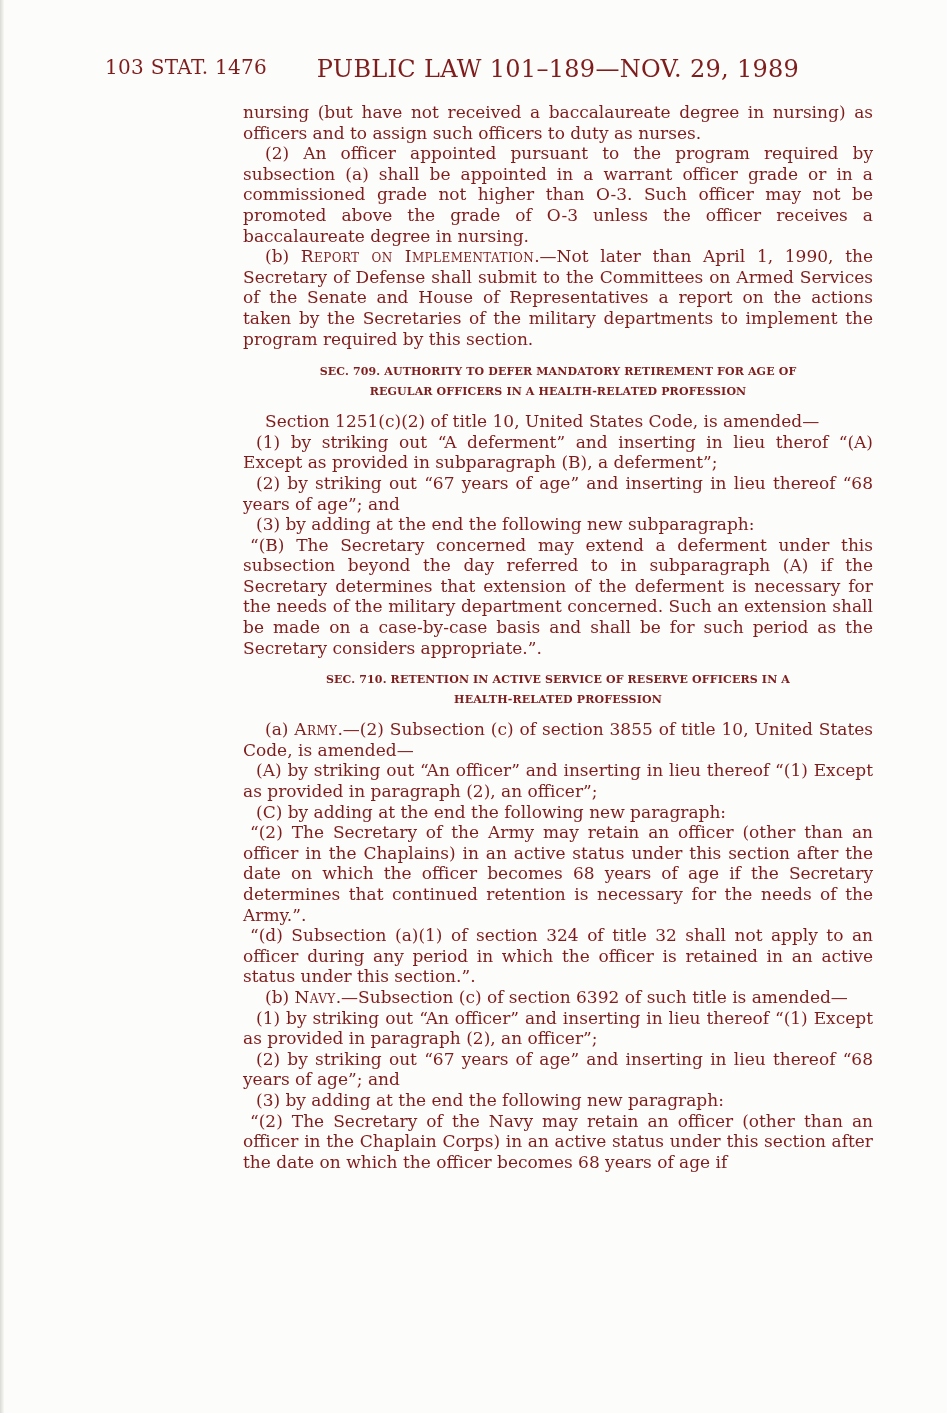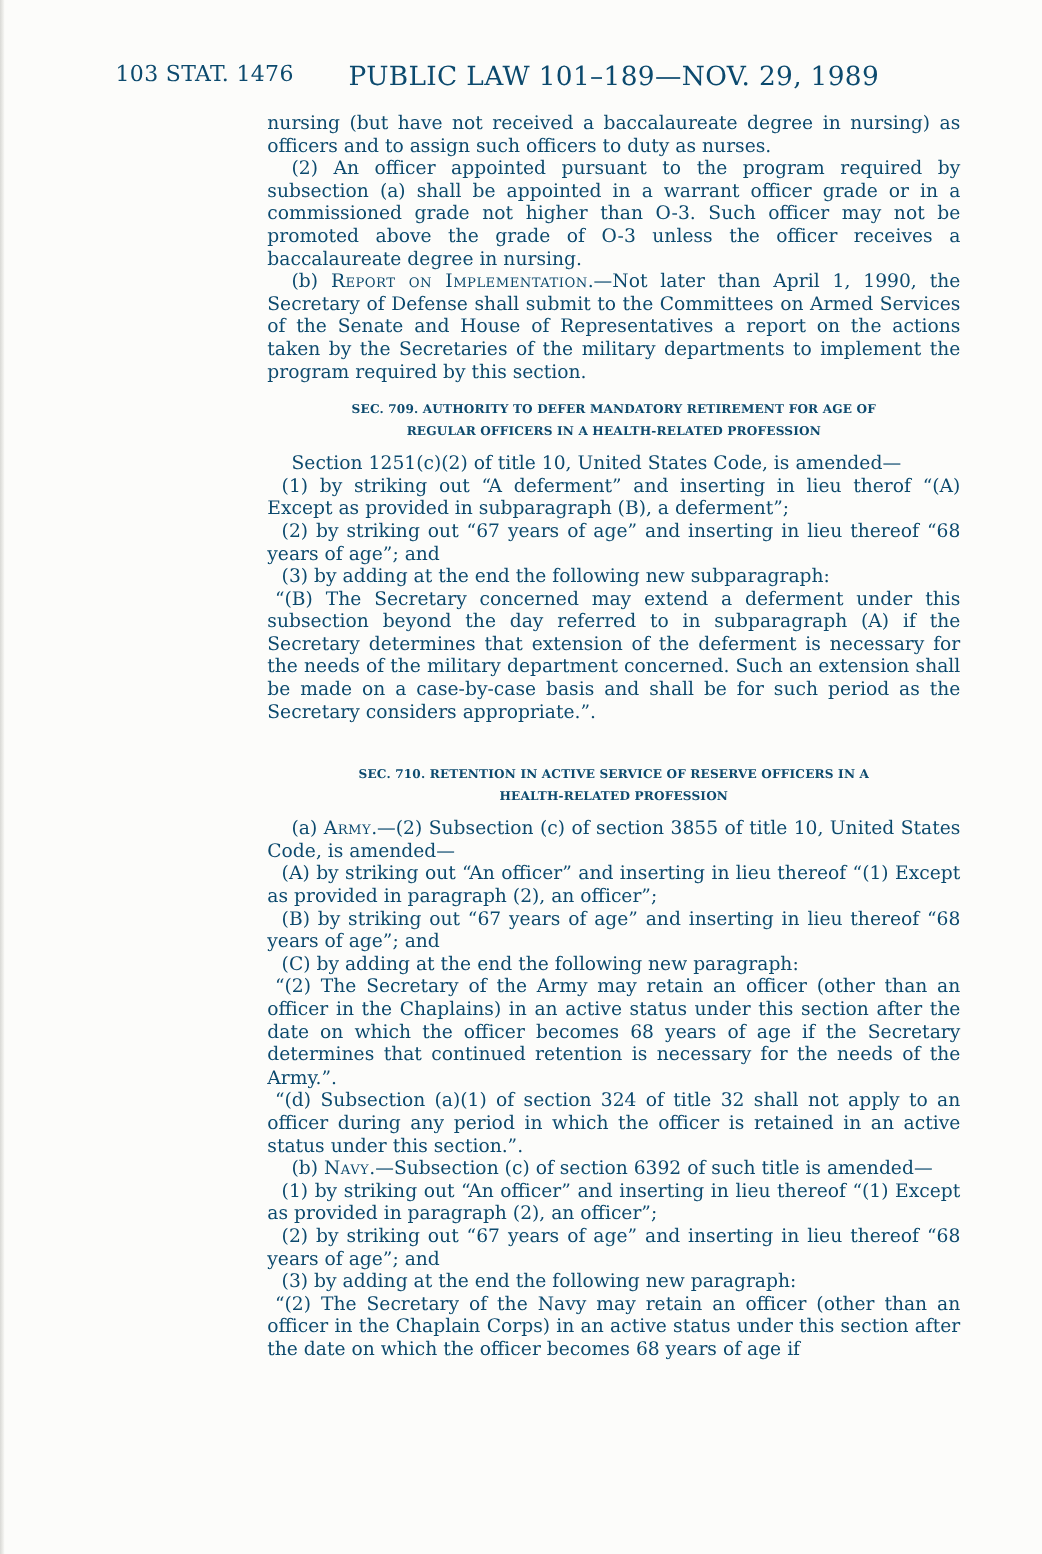--- a/index.html
+++ b/index.html
@@ -2,21 +2,21 @@
 <html><head>
 <meta charset="utf-8">
 <style>
   html, body { margin: 0; padding: 0; background: #ffffff; }
   .page {
     position: relative;
     width: 947px;
     height: 1413px;
     background: #fcfcfa;
     font-family: "DejaVu Serif", serif;
-    color: #0c4a6e;
+    color: #7f1d1d;
     overflow: hidden;
   }
   .scan-edge {
     position: absolute;
     left: 0; top: 0;
     width: 4px; height: 100%;
     background: linear-gradient(to right, #bdbdb8, #f4f4f0);
     opacity: 0.55;
   }
   .running-stat {
@@ -49,21 +49,21 @@
   .quoted { text-align: justify; text-indent: 7px; }
   .sec-heading {
     font-weight: 700;
     font-size: 11px;
     line-height: 20px;
     text-align: center;
     margin: 13px 0 9px 0;
     letter-spacing: 0.15px;
   }
   .sec-heading .hl { display: block; }
-  .gap-before { margin-top: 36px; }
+  .gap-before { margin-top: 12px; }
   .sc { font-variant: small-caps; letter-spacing: 0.4px; }
 </style>
 </head>
 <body>
 
 <div class="page">
   <div class="scan-edge"></div>
 
   <div class="running-stat">103 STAT. 1476</div>
   <div class="running-law">PUBLIC LAW 101–189—NOV. 29, 1989</div>
@@ -90,21 +90,20 @@
     <p class="quoted">“(B) The Secretary concerned may extend a deferment under this subsection beyond the day referred to in subparagraph (A) if the Secretary determines that extension of the deferment is necessary for the needs of the military department concerned. Such an extension shall be made on a case-by-case basis and shall be for such period as the Secretary considers appropriate.”.</p>
 
     <h2 class="sec-heading gap-before">
         <span class="hl">SEC. 710. RETENTION IN ACTIVE SERVICE OF RESERVE OFFICERS IN A</span>
         <span class="hl">HEALTH-RELATED PROFESSION</span>
       </h2>
 
     <p class="para"><span>(a) </span><span class="sc">Army</span><span>.—(2) Subsection (c) of section 3855 of title 10, United States Code, is amended—</span></p>
 
     <p class="item">(A) by striking out “An officer” and inserting in lieu thereof “(1) Except as provided in paragraph (2), an officer”;</p>
-    <p class="item">(B) by striking out “67 years of age” and inserting in lieu thereof “68 years of age”; and</p>
     <p class="item">(C) by adding at the end the following new paragraph:</p>
 
     <p class="quoted">“(2) The Secretary of the Army may retain an officer (other than an officer in the Chaplains) in an active status under this section after the date on which the officer becomes 68 years of age if the Secretary determines that continued retention is necessary for the needs of the Army.”.</p>
 
 
     <p class="quoted">“(d) Subsection (a)(1) of section 324 of title 32 shall not apply to an officer during any period in which the officer is retained in an active status under this section.”.</p>
 
     <p class="para"><span>(b) </span><span class="sc">Navy</span><span>.—Subsection (c) of section 6392 of such title is amended—</span></p>
 
     <p class="item">(1) by striking out “An officer” and inserting in lieu thereof “(1) Except as provided in paragraph (2), an officer”;</p>

